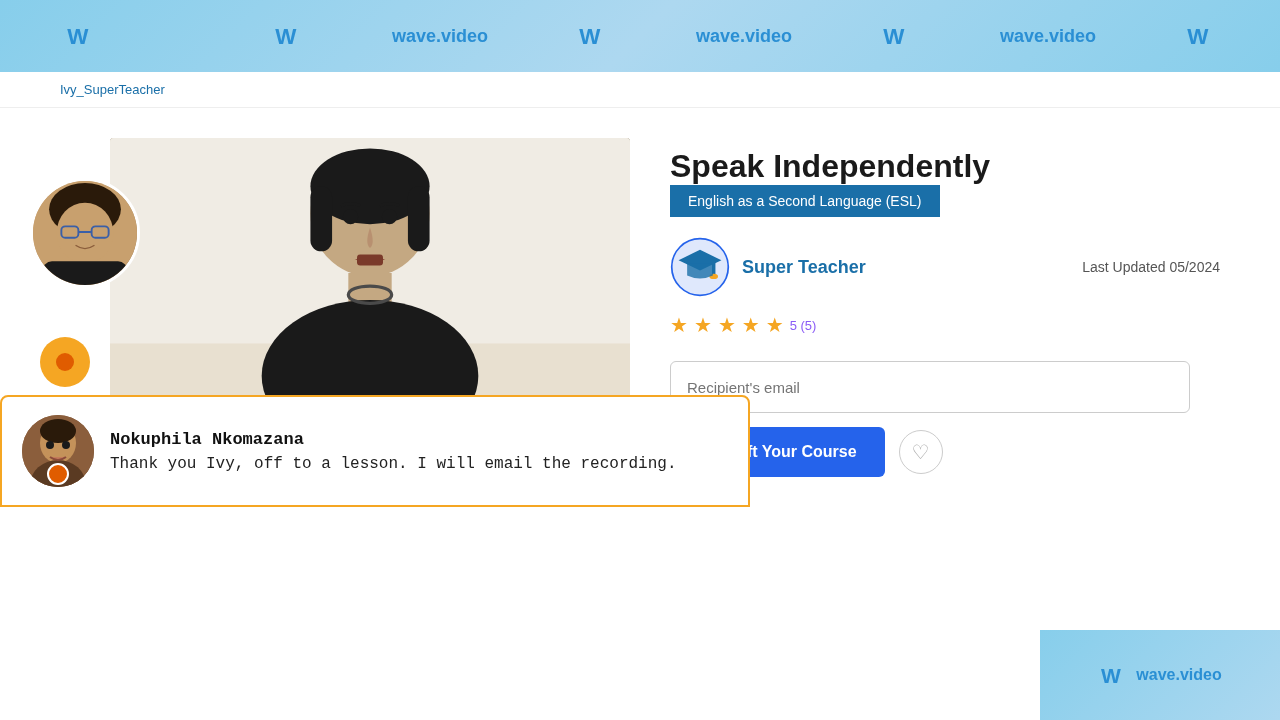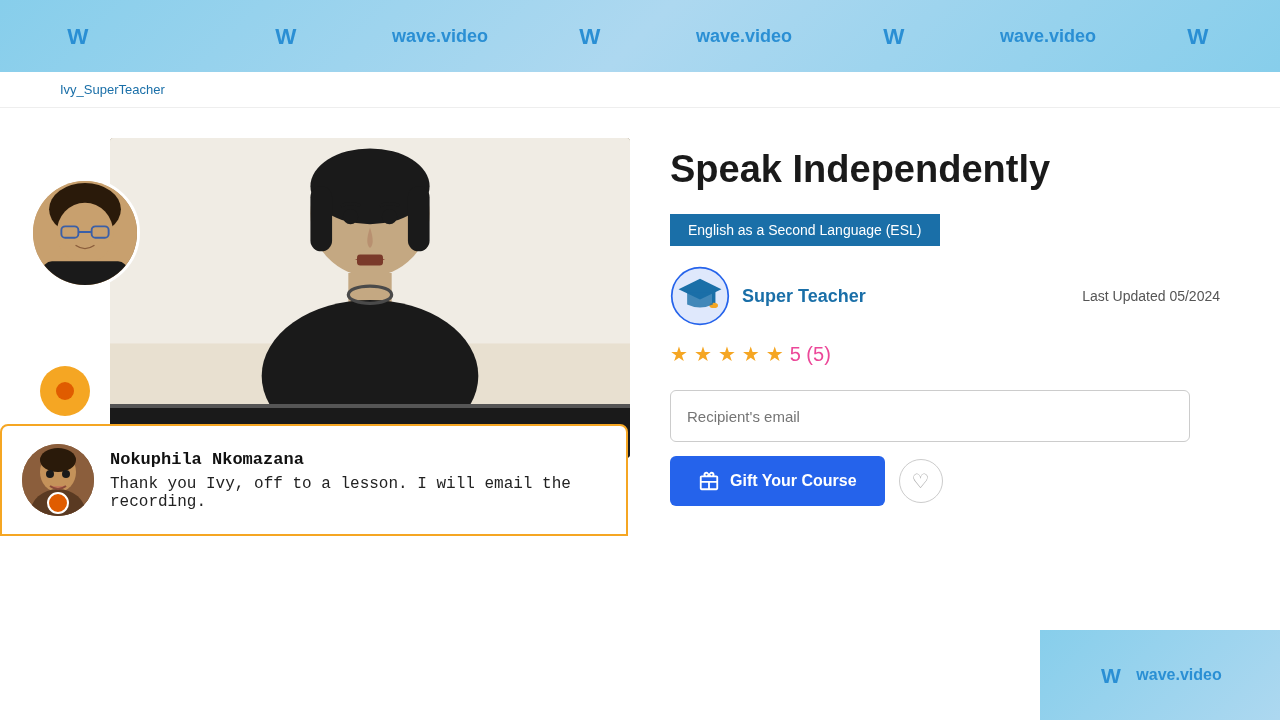--- a/index.html
+++ b/index.html
@@ -141,24 +141,24 @@
       font-size: 13px;
     }
     .control-spacer { flex: 1; }
 
     
     .course-info {
       flex: 1;
       padding-top: 10px;
     }
     .course-title {
-      font-size: 38px;
+      font-size: 32px;
       font-weight: bold;
       color: #1a1a1a;
-      margin-bottom: 23px;
+      margin-bottom: 0;
     }
     .category-badge {
       display: inline-block;
       background: #1a6fa8;
       color: #fff;
       padding: 8px 18px;
       border-radius: 0;
       font-size: 14px;
       margin-bottom: 20px;
     }
@@ -195,22 +195,22 @@
     }
     .star {
       color: #f5a623;
       font-size: 20px;
     }
     .star-half {
       color: #f5a623;
       font-size: 20px;
     }
     .rating-text {
-      font-size: 20px;
-      color: #ec4899;
+      font-size: 13px;
+      color: #8b5cf6;
     }
 
     
     .email-input-container {
       margin-bottom: 14px;
     }
     .email-input {
       width: 100%;
       max-width: 520px;
       height: 52px;
@@ -274,21 +274,21 @@
       height: 18px;
       background: #e05c00;
       border-radius: 50%;
     }
 
     
     .chat-overlay {
       position: absolute;
       bottom: 0;
       left: 0;
-      width: 628px;
+      width: 750px;
       background: #fff;
       border: 2px solid #f5a623;
       border-radius: 8px 8px 0 0;
       display: flex;
       align-items: center;
       padding: 18px 20px;
       gap: 16px;
       z-index: 30;
     }
     .chat-avatar {

